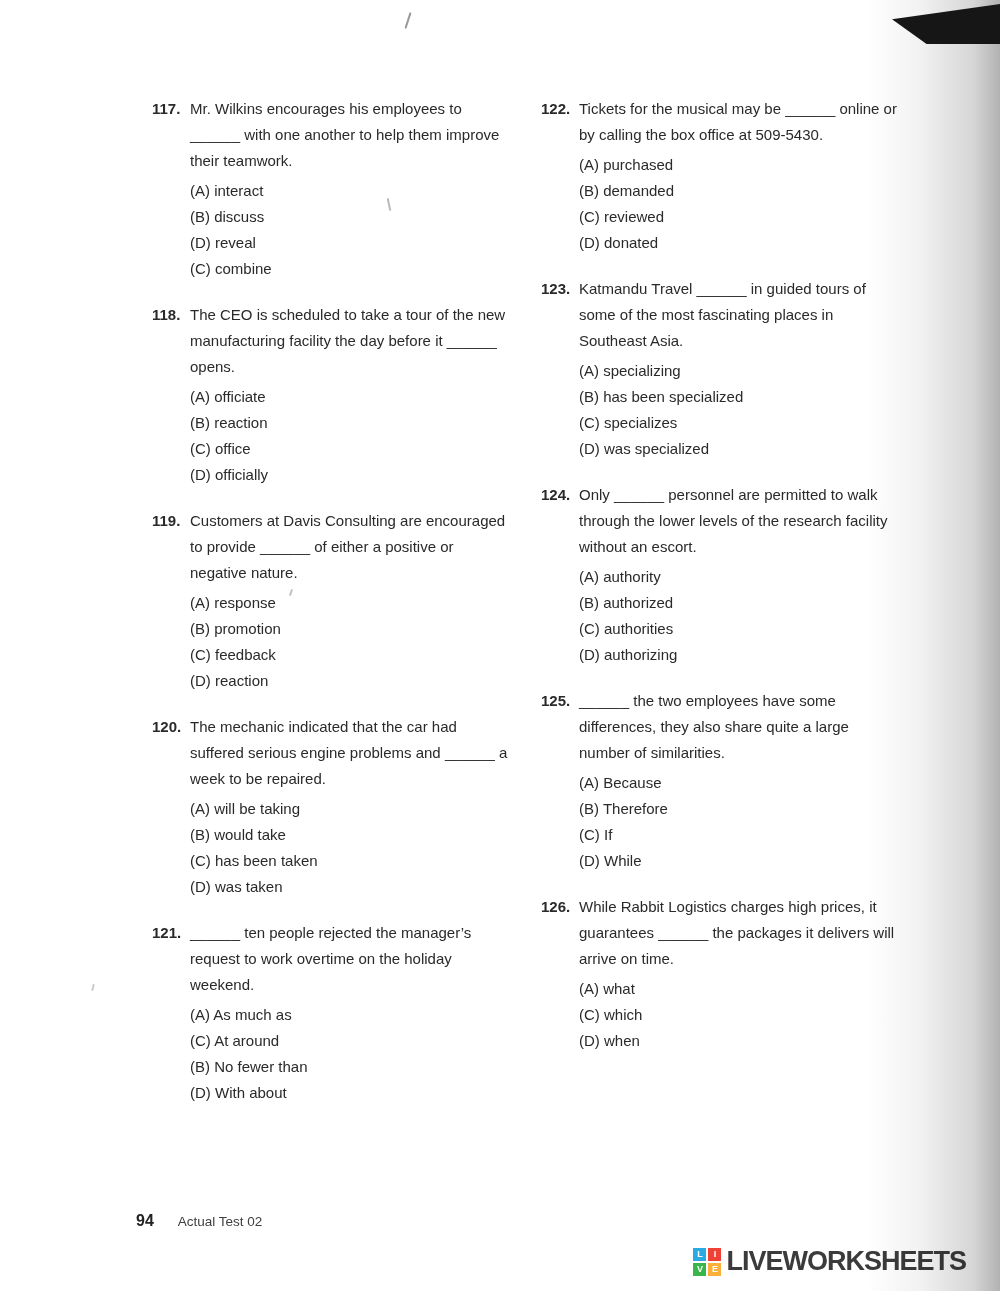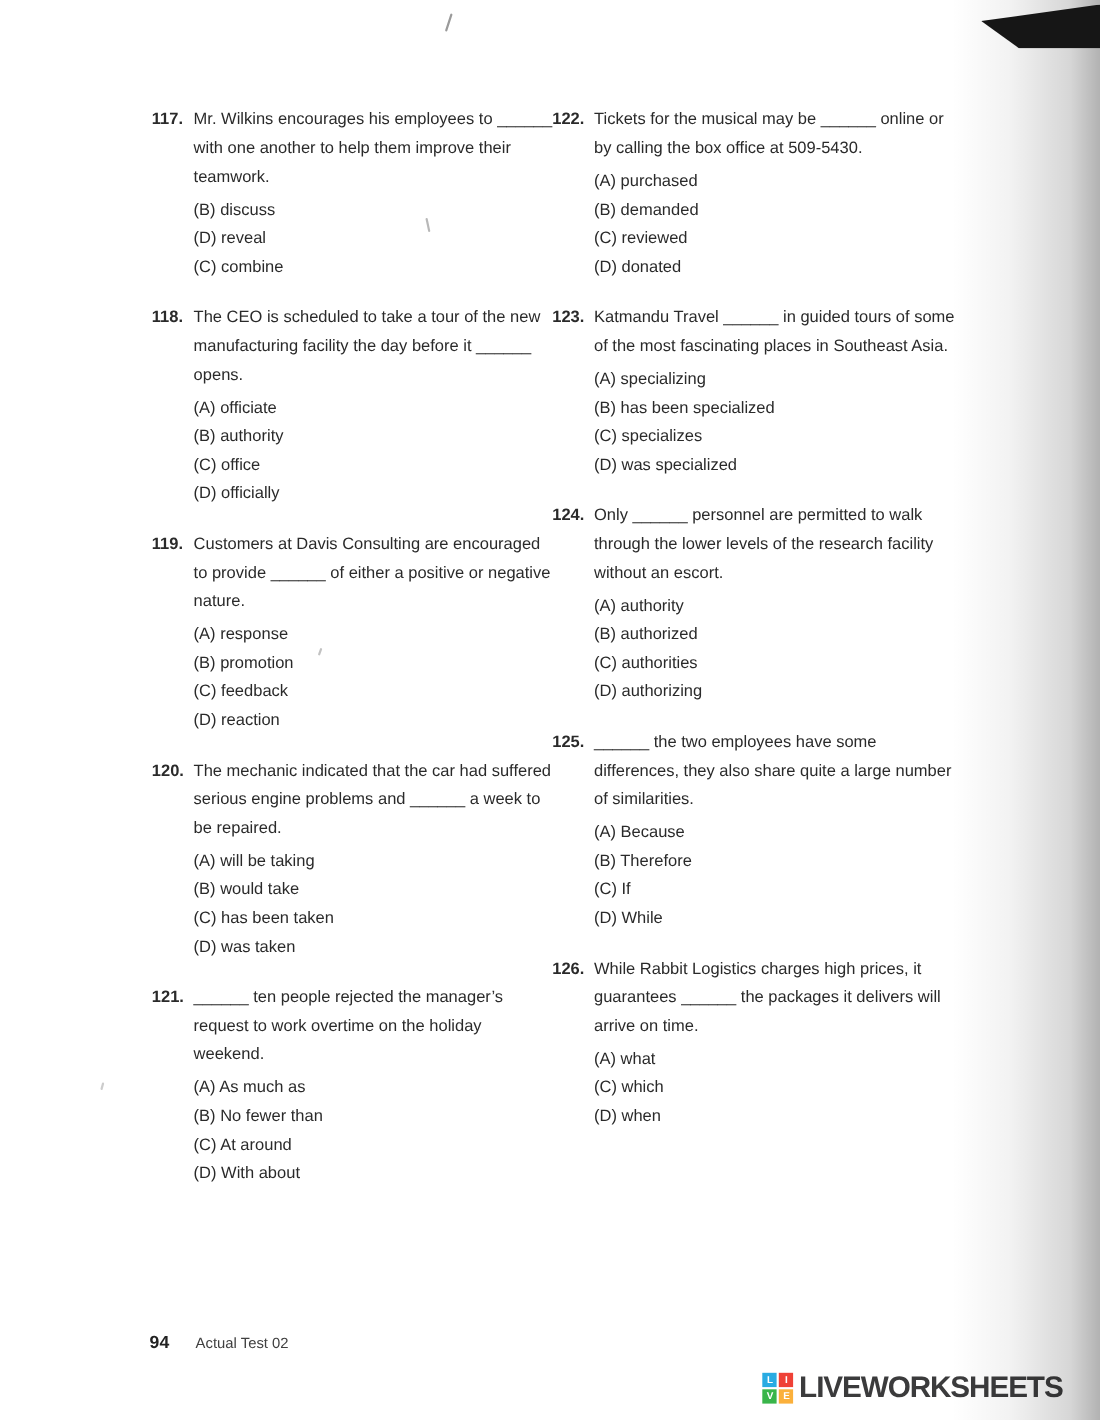--- a/index.html
+++ b/index.html
@@ -33,23 +33,23 @@
   }
   .noise { position:absolute; background:#9a9a9a; border-radius:1px; }
   .noise1 { left:407px; top:12px; width:2px; height:17px; transform:rotate(18deg); }
   .noise2 { left:388px; top:198px; width:2px; height:13px; transform:rotate(-12deg); opacity:.7; }
   .noise3 { left:290px; top:589px; width:2px; height:7px; transform:rotate(20deg); opacity:.6; }
   .noise4 { left:92px;  top:984px; width:2px; height:7px; transform:rotate(15deg); opacity:.5; }
 
   
   .col { position:absolute; top:96px; }
   .col-left  { left:138px; width:372px; }
-  .col-right { left:502px; width:372px; }
-
-  .question { display:flex; margin-bottom:20px; }
+  .col-right { left:527px; width:372px; }
+
+  .question { display:flex; margin-bottom:20px;margin-left:14px; }
   .q-num {
     flex:none; width:38px;
     font-weight:bold; font-size:15px; line-height:26px;
   }
   .q-body { width:328px; }
   .q-stem {
     margin:0; font-size:15px; line-height:26px;
   }
   .choices {
     list-style:none; margin:4px 0 0 0; padding:0;
@@ -84,34 +84,35 @@
 
 <div class="sheet">
 
   <div class="col col-left">
 
     <section class="question">
       <div class="q-num">117.</div>
       <div class="q-body">
         <p class="q-stem">Mr. Wilkins encourages his employees to ______ with one another to help them improve their teamwork.</p>
         <ul class="choices">
+          <li class="choice">(A) interact</li>
           <li class="choice">(B) discuss</li>
           <li class="choice">(D) reveal</li>
           <li class="choice">(C) combine</li>
         </ul>
       </div>
     </section>
 
     <section class="question">
       <div class="q-num">118.</div>
       <div class="q-body">
         <p class="q-stem">The CEO is scheduled to take a tour of the new manufacturing facility the day before it ______ opens.</p>
         <ul class="choices">
           <li class="choice">(A) officiate</li>
-          <li class="choice">(B) authority</li>
+          <li class="choice">(B) reaction</li>
           <li class="choice">(C) office</li>
           <li class="choice">(D) officially</li>
         </ul>
       </div>
     </section>
 
     <section class="question">
       <div class="q-num">119.</div>
       <div class="q-body">
         <p class="q-stem">Customers at Davis Consulting are encouraged to provide ______ of either a positive or negative nature.</p>
@@ -136,22 +137,22 @@
         </ul>
       </div>
     </section>
 
     <section class="question">
       <div class="q-num">121.</div>
       <div class="q-body">
         <p class="q-stem">______ ten people rejected the manager’s request to work overtime on the holiday weekend.</p>
         <ul class="choices">
           <li class="choice">(A) As much as</li>
+          <li class="choice">(C) At around</li>
           <li class="choice">(B) No fewer than</li>
-          <li class="choice">(C) At around</li>
           <li class="choice">(D) With about</li>
         </ul>
       </div>
     </section>
 
   </div>
 
   <div class="col col-right">
 
     <section class="question">

